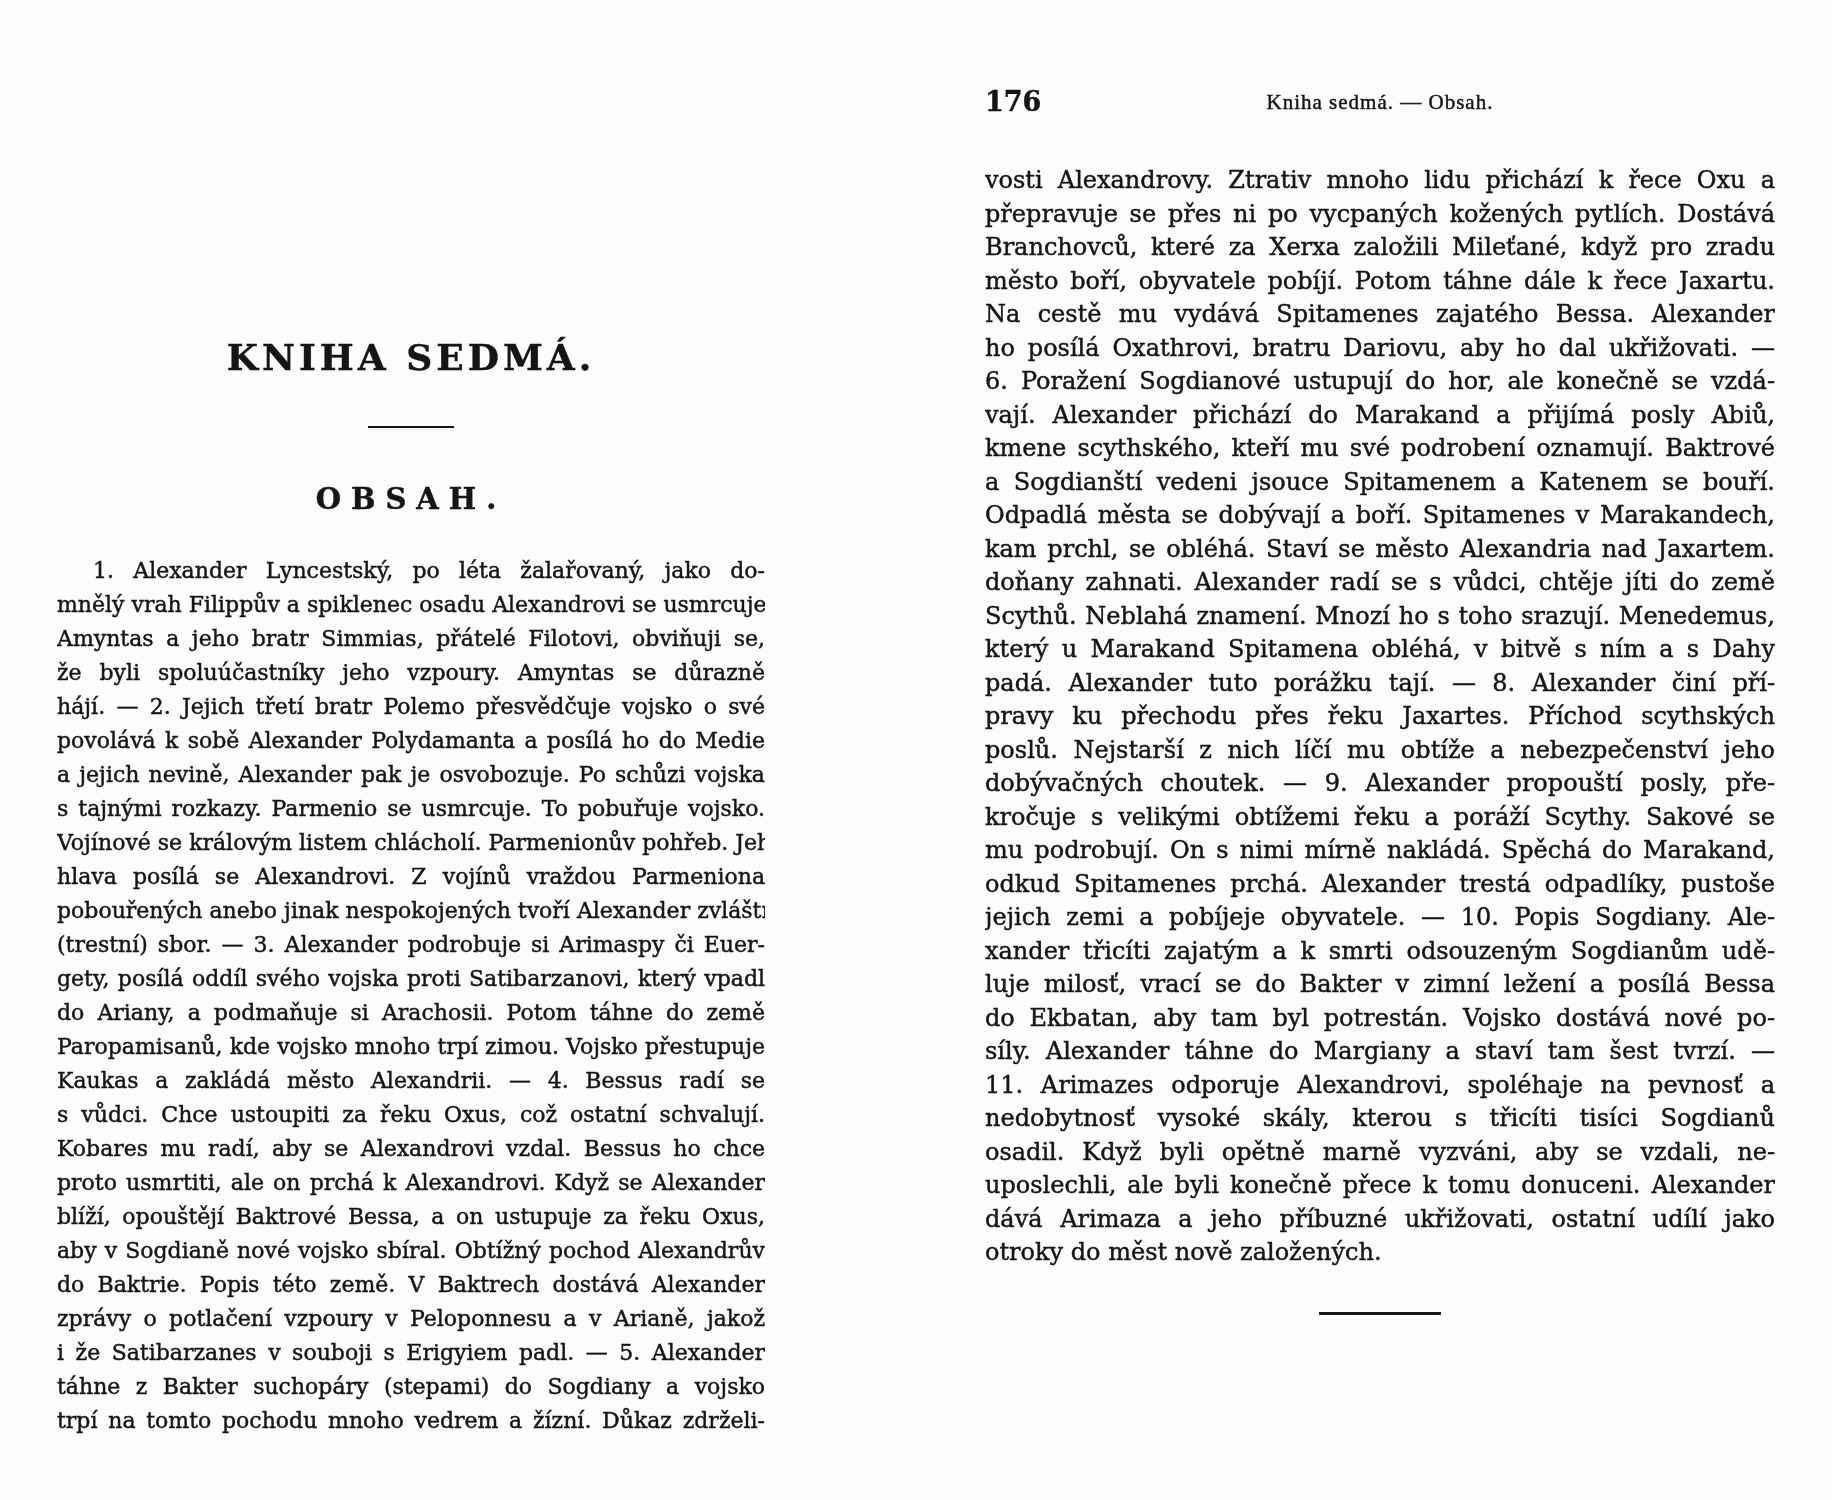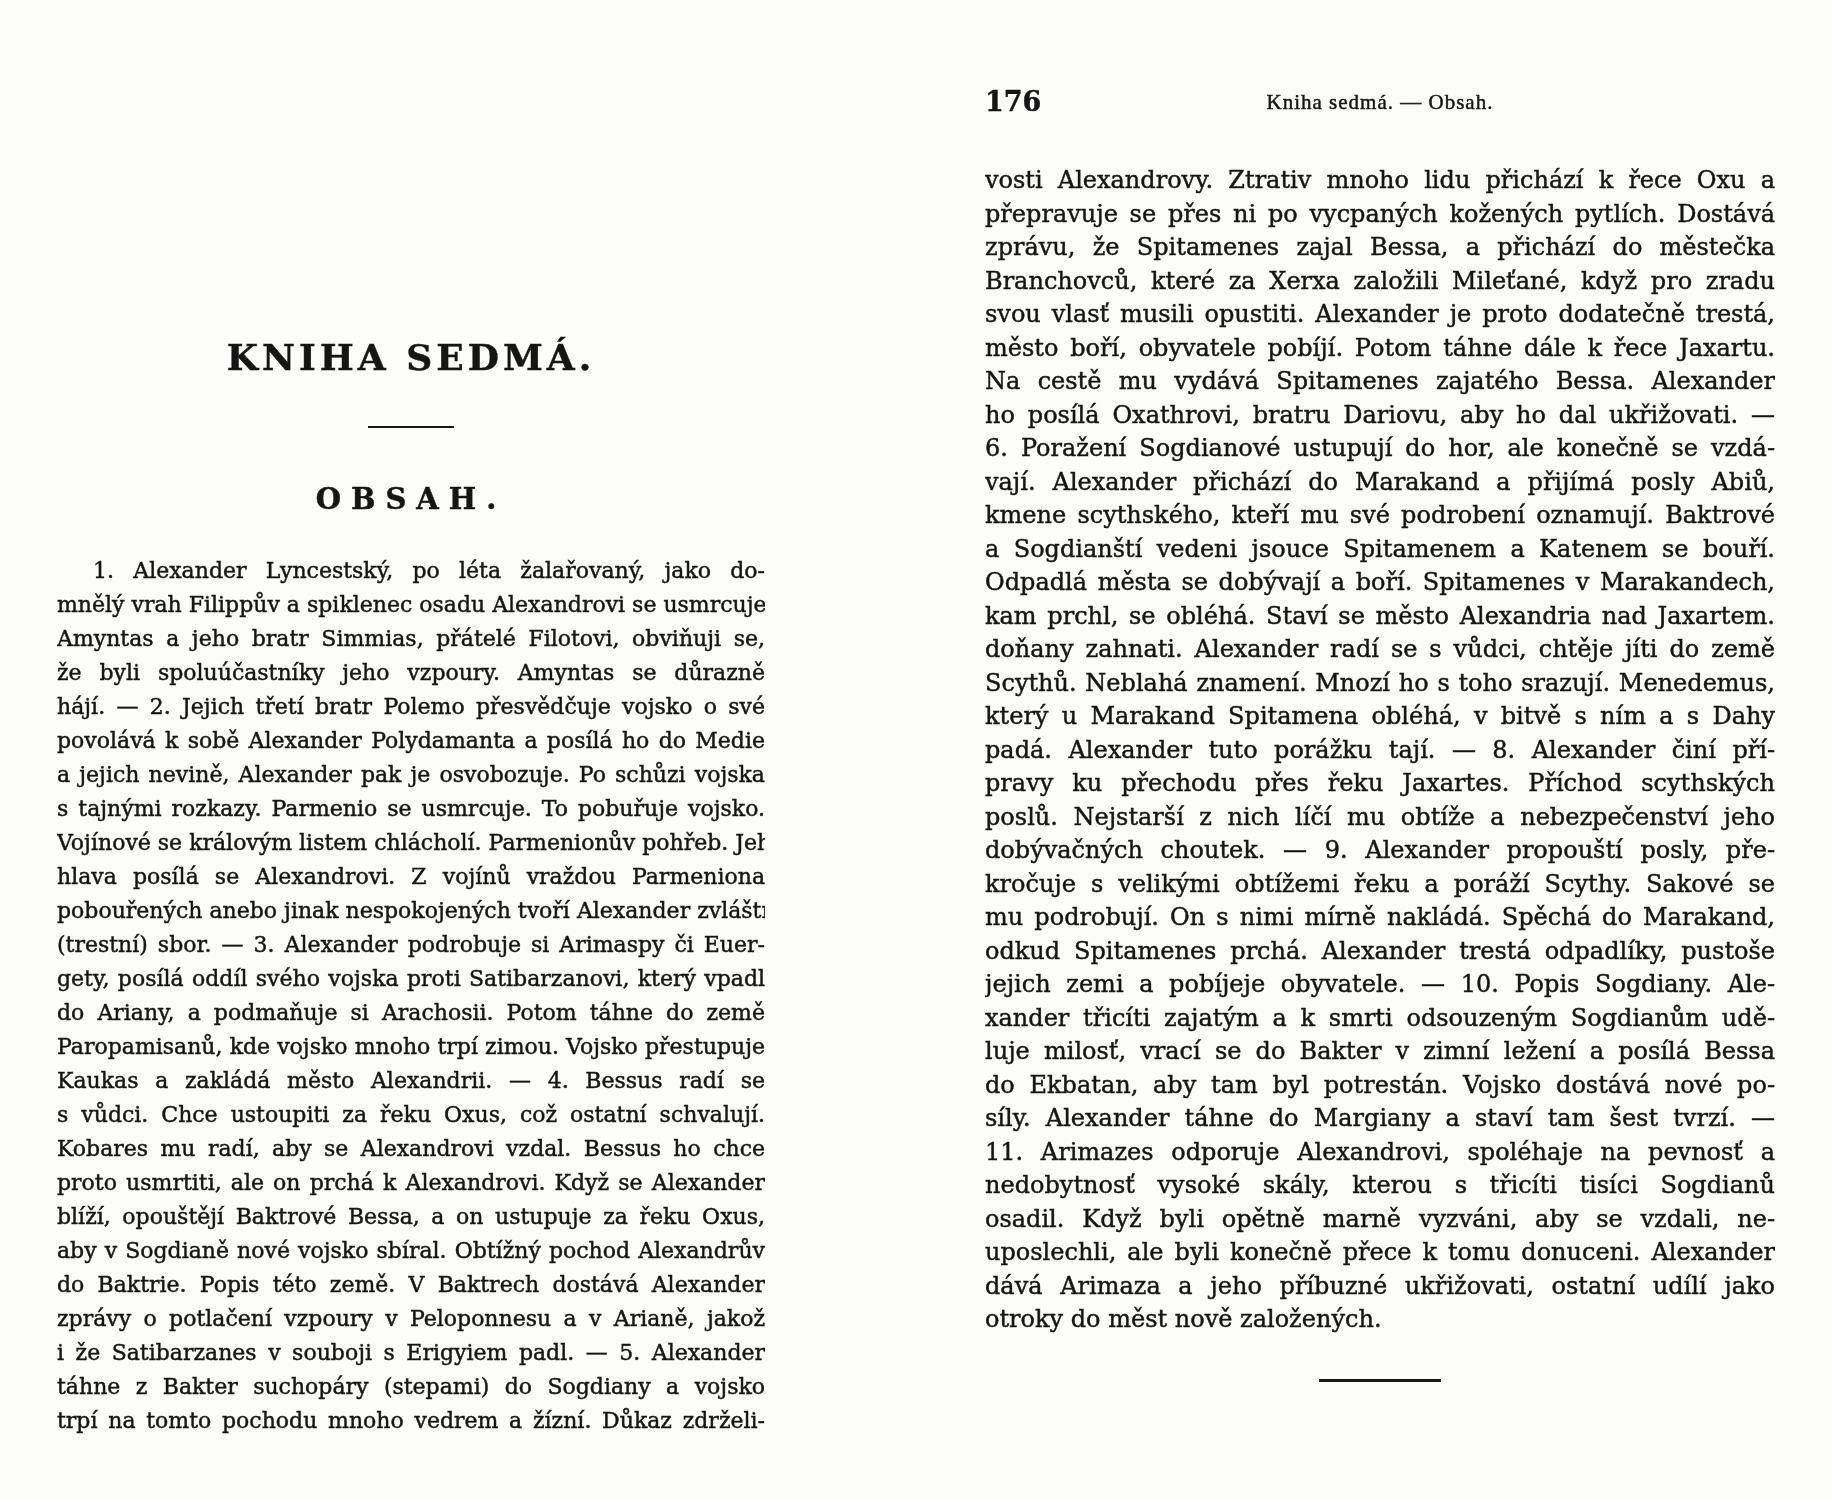--- a/index.html
+++ b/index.html
@@ -135,23 +135,21 @@
   </div>
 
   <div class="right-col">
     <div class="header-row">
       <span class="page-number">176</span>
       <div class="running-head">Kniha sedmá. — Obsah.</div>
     </div>
     <div class="textblock">
         <div class="line">vosti Alexandrovy. Ztrativ mnoho lidu přichází k řece Oxu a</div>
         <div class="line">přepravuje se přes ni po vycpaných kožených pytlích. Dostává</div>
-        <div class="line">zprávu, že Spitamenes zajal Bessa, a přichází do městečka</div>
         <div class="line">Branchovců, které za Xerxa založili Mileťané, když pro zradu</div>
-        <div class="line">svou vlasť musili opustiti. Alexander je proto dodatečně trestá,</div>
         <div class="line">město boří, obyvatele pobíjí. Potom táhne dále k řece Jaxartu.</div>
         <div class="line">Na cestě mu vydává Spitamenes zajatého Bessa. Alexander</div>
         <div class="line">ho posílá Oxathrovi, bratru Dariovu, aby ho dal ukřižovati. —</div>
         <div class="line">6. Poražení Sogdianové ustupují do hor, ale konečně se vzdá-</div>
         <div class="line">vají. Alexander přichází do Marakand a přijímá posly Abiů,</div>
         <div class="line">kmene scythského, kteří mu své podrobení oznamují. Baktrové</div>
         <div class="line">a Sogdianští vedeni jsouce Spitamenem a Katenem se bouří.</div>
         <div class="line">Odpadlá města se dobývají a boří. Spitamenes v Marakandech,</div>
         <div class="line">kam prchl, se obléhá. Staví se město Alexandria nad Jaxartem.</div>
         <div class="line">doňany zahnati. Alexander radí se s vůdci, chtěje jíti do země</div>

